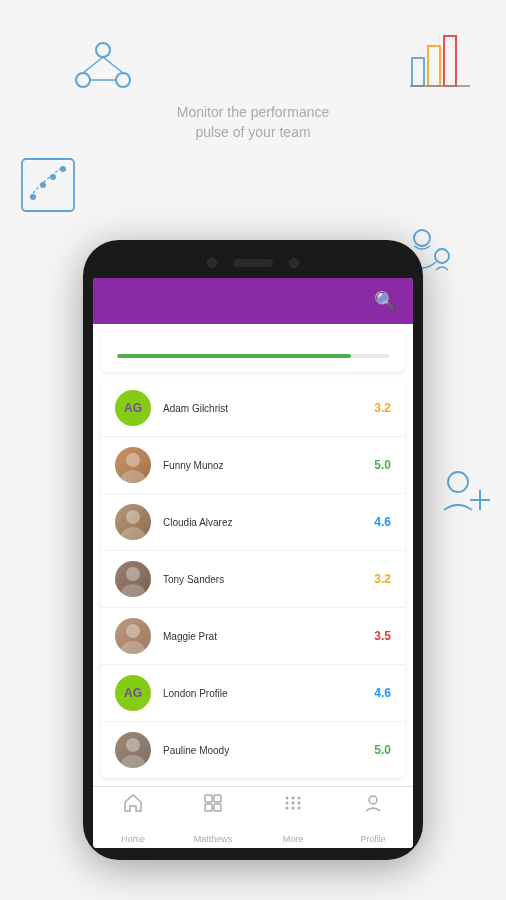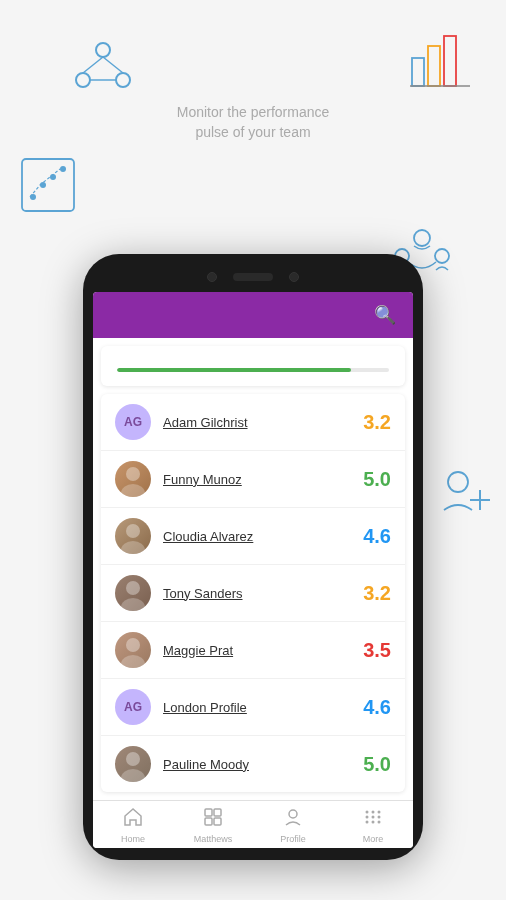--- a/index.html
+++ b/index.html
@@ -153,48 +153,47 @@
       display: flex;
       align-items: center;
       justify-content: center;
       font-size: 12px;
       font-weight: 600;
       color: #fff;
       background: #ccc;
       overflow: hidden;
     }
     .avatar-initials {
-      background: #c4b5fd;
+      background: #84cc16;
       color: #7a4a9a;
     }
     .member-name {
       flex: 1;
-      font-size: 13px;
+      font-size: 10px;
       color: #333;
-      text-decoration: underline;
     }
     .member-score {
-      font-size: 20px;
+      font-size: 12px;
       font-weight: 600;
     }
 
     
     .bottom-nav {
       background: #fff;
       border-top: 1px solid #e0e0e0;
       display: flex;
       justify-content: space-around;
       align-items: center;
       padding: 6px 0 4px;
     }
     .nav-item {
       display: flex;
       flex-direction: column;
       align-items: center;
-      gap: 2px;
+      gap: 16px;
       cursor: pointer;
       flex: 1;
     }
     .nav-icon {
       font-size: 18px;
       color: #aaa;
     }
     .nav-icon.active { color: #8b2aa5; }
     .nav-label {
       font-size: 9px;
@@ -359,39 +358,39 @@
     <span class="nav-label " style="color:#aaa">Home</span>
   </div>
           <div class="nav-item">
     <span class="nav-icon " style="color:#aaa"><svg width="20" height="20" viewBox="0 0 20 20">
                 <rect x="2" y="2" width="7" height="7" rx="1" stroke="currentColor" stroke-width="1.5" fill="none"></rect>
                 <rect x="11" y="2" width="7" height="7" rx="1" stroke="currentColor" stroke-width="1.5" fill="none"></rect>
                 <rect x="2" y="11" width="7" height="7" rx="1" stroke="currentColor" stroke-width="1.5" fill="none"></rect>
                 <rect x="11" y="11" width="7" height="7" rx="1" stroke="currentColor" stroke-width="1.5" fill="none"></rect>
               </svg></span>
     <span class="nav-label " style="color:#aaa">Matthews</span>
-  </div>
-          <div class="nav-item">
-    <span class="nav-icon " style="color:#aaa"><svg width="20" height="20" viewBox="0 0 20 20">
-                <circle cx="10" cy="7" r="4" stroke="currentColor" stroke-width="1.5" fill="none"></circle>
-                <path d="M3 18 Q10 12 17 18" stroke="currentColor" stroke-width="1.5" fill="none"></path>
-              </svg></span>
-    <span class="nav-label " style="color:#aaa">Profile</span>
   </div>
           <div class="nav-item">
     <span class="nav-icon " style="color:#aaa"><svg width="20" height="20" viewBox="0 0 20 20">
                 <circle cx="4" cy="10" r="1.5" fill="currentColor"></circle>
                 <circle cx="10" cy="10" r="1.5" fill="currentColor"></circle>
                 <circle cx="16" cy="10" r="1.5" fill="currentColor"></circle>
                 <circle cx="4" cy="5" r="1.5" fill="currentColor"></circle>
                 <circle cx="10" cy="5" r="1.5" fill="currentColor"></circle>
                 <circle cx="16" cy="5" r="1.5" fill="currentColor"></circle>
                 <circle cx="4" cy="15" r="1.5" fill="currentColor"></circle>
                 <circle cx="10" cy="15" r="1.5" fill="currentColor"></circle>
                 <circle cx="16" cy="15" r="1.5" fill="currentColor"></circle>
               </svg></span>
     <span class="nav-label " style="color:#aaa">More</span>
   </div>
+          <div class="nav-item">
+    <span class="nav-icon " style="color:#aaa"><svg width="20" height="20" viewBox="0 0 20 20">
+                <circle cx="10" cy="7" r="4" stroke="currentColor" stroke-width="1.5" fill="none"></circle>
+                <path d="M3 18 Q10 12 17 18" stroke="currentColor" stroke-width="1.5" fill="none"></path>
+              </svg></span>
+    <span class="nav-label " style="color:#aaa">Profile</span>
+  </div>
         </div>
 
     </div>
   </div>
 </div>
 
 </body></html>

